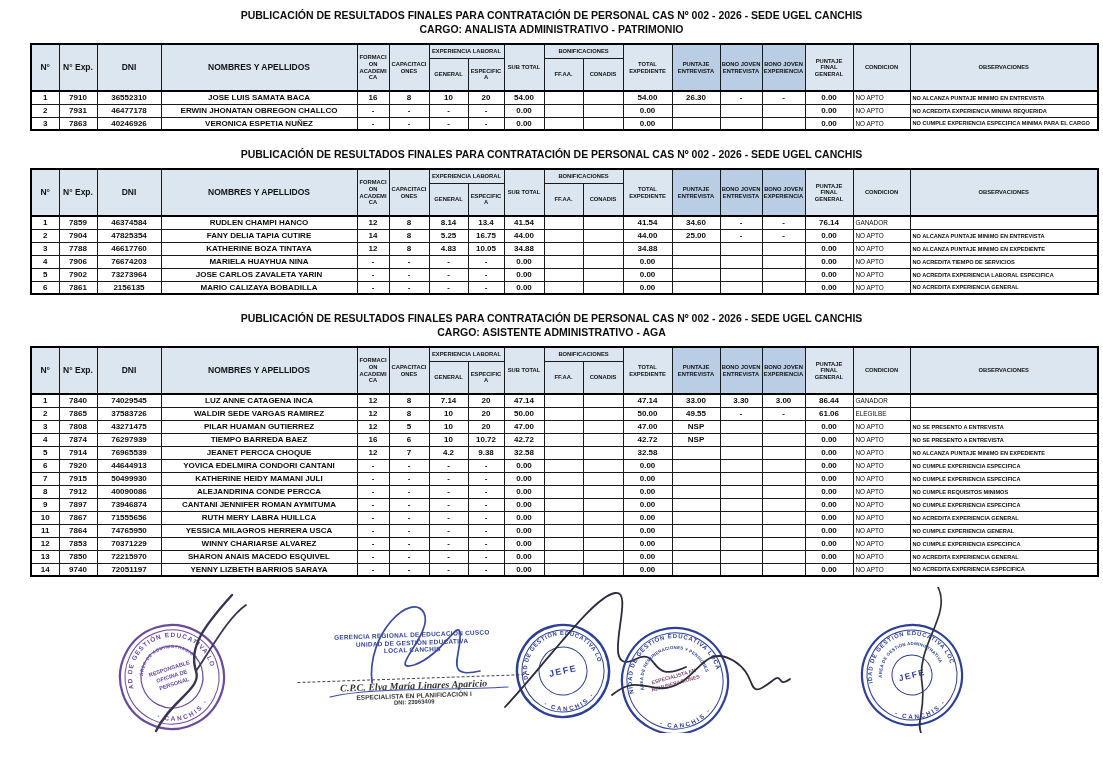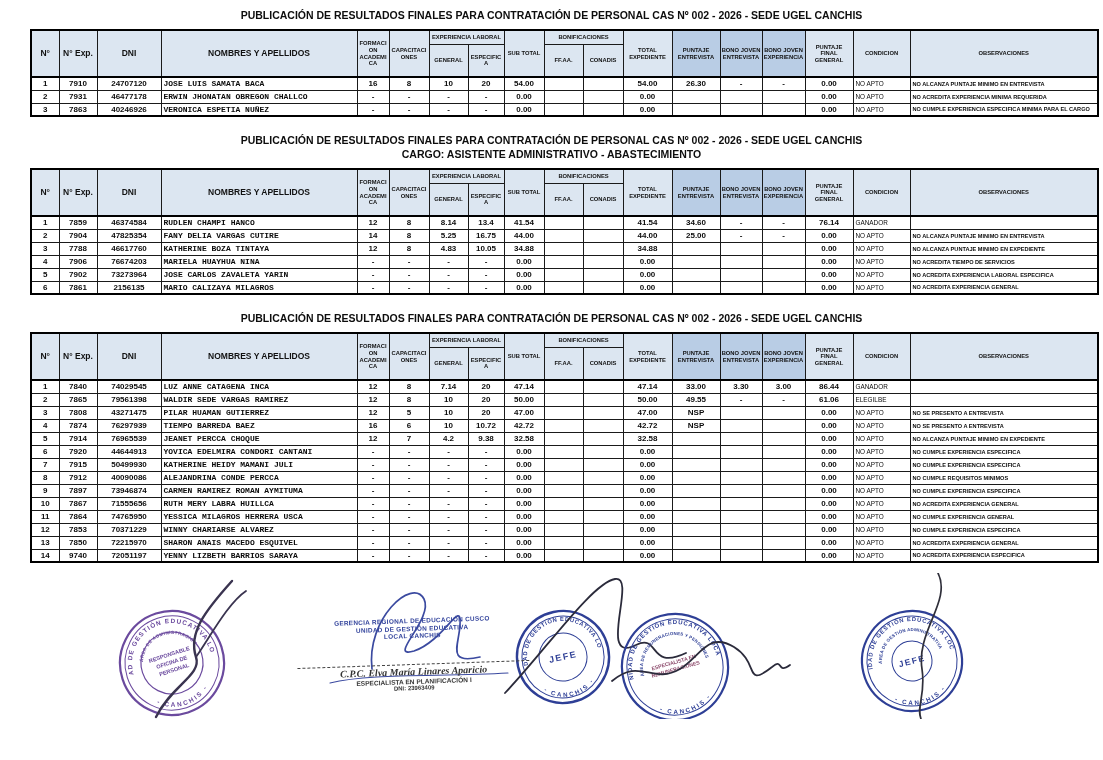--- a/index.html
+++ b/index.html
@@ -24,21 +24,21 @@
   thead th.big { font-size:8.5px; line-height:9.5px; }
   thead th.small { font-size:5.8px; line-height:6.6px; overflow-wrap:anywhere; }
   thead th.dark { background:#b9cde5; }
   thead tr.group th { height:14px; }
   thead tr.sub th { height:33px; }
   thead { border-bottom:2px solid #000; }
   tbody td {
     height:13px; font-size:8px; font-weight:bold; text-align:center;
     padding:0 2px; white-space:nowrap; color:#0b0b0b;
   }
-  tbody td:nth-child(4)  { text-align:left;font-family:Liberation Mono, monospace; }
+  tbody td:nth-child(4)  { text-align:center; }
   tbody td:nth-child(17) { text-align:left; font-size:6.4px; font-weight:400; }
   tbody td:nth-child(18) { text-align:left; font-size:5.6px; font-weight:600; }
   
   .signatures { position:relative; height:146px; margin-top:10px; }
   .signatures svg.canvas { position:absolute; left:0; top:0; }
   .sig-block {
     position:absolute; left:288px; top:44px; width:250px; text-align:center;
     transform:rotate(-2deg); z-index:2;
   }
   .sig-block .stamp-line { font-size:6.4px; font-weight:bold; letter-spacing:.3px; color:#32439c; line-height:7.6px; }
@@ -46,20 +46,21 @@
   .sig-block .sig-name { font-family:"Liberation Serif", serif; font-style:italic; font-weight:bold; font-size:10px; color:#333; }
   .sig-block .sig-role { font-size:6.6px; font-weight:bold; color:#3a3a3a; margin-top:1px; }
   .sig-block .sig-dni  { font-size:6px; font-weight:bold; color:#3a3a3a; }
   .stamp-txt { font-weight:bold; }
 </style>
 </head>
 <body>
 
 <div class="title-block first">
   <div>PUBLICACIÓN DE RESULTADOS FINALES PARA CONTRATACIÓN DE PERSONAL CAS Nº 002 - 2026 - SEDE UGEL CANCHIS</div>
+  <div>CARGO: ANALISTA ADMINISTRATIVO - PATRIMONIO</div>
 </div>
 <div class="table-wrap">
   <table class="results">
     <colgroup>
       <col style="width:28px">
         <col style="width:38px">
         <col style="width:64px">
         <col style="width:196px">
       <col style="width:32px">
         <col style="width:40px">
@@ -99,21 +100,21 @@
         <th class="small">GENERAL</th>
         <th class="small">ESPECIFICA</th>
         <th class="small">FF.AA.</th>
         <th class="small">CONADIS</th>
       </tr>
     </thead>
     <tbody>
         <tr>
           <td>1</td>
           <td>7910</td>
-          <td>24707120</td>
+          <td>36552310</td>
           <td>JOSE LUIS SAMATA BACA</td>
           <td>16</td>
           <td>8</td>
           <td>10</td>
           <td>20</td>
           <td>54.00</td>
           <td></td>
           <td></td>
           <td>54.00</td>
           <td>26.30</td>
@@ -155,197 +156,20 @@
           <td>0.00</td>
           <td></td>
           <td></td>
           <td>0.00</td>
           <td></td>
           <td></td>
           <td></td>
           <td>0.00</td>
           <td>NO APTO</td>
           <td>NO CUMPLE EXPERIENCIA ESPECIFICA MINIMA PARA EL CARGO</td>
-        </tr>
-      </tbody>
-  </table>
-</div>
-
-<div class="title-block later">
-  <div>PUBLICACIÓN DE RESULTADOS FINALES PARA CONTRATACIÓN DE PERSONAL CAS Nº 002 - 2026 - SEDE UGEL CANCHIS</div>
-  <div>CARGO: ASISTENTE ADMINISTRATIVO - ABASTECIMIENTO</div>
-</div>
-<div class="table-wrap">
-  <table class="results">
-    <colgroup>
-      <col style="width:28px">
-        <col style="width:38px">
-        <col style="width:64px">
-        <col style="width:196px">
-      <col style="width:32px">
-        <col style="width:40px">
-        <col style="width:39px">
-        <col style="width:36px">
-      <col style="width:40px">
-        <col style="width:39px">
-        <col style="width:40px">
-        <col style="width:49px">
-      <col style="width:48px">
-        <col style="width:42px">
-        <col style="width:43px">
-        <col style="width:48px">
-      <col style="width:57px">
-        <col style="width:188px">
-    </colgroup>
-    <thead>
-      <tr class="group">
-        <th rowspan="2" class="big">N°</th>
-        <th rowspan="2" class="big">N° Exp.</th>
-        <th rowspan="2" class="big">DNI</th>
-        <th rowspan="2" class="big">NOMBRES Y APELLIDOS</th>
-        <th rowspan="2" class="small">FORMACION ACADEMICA</th>
-        <th rowspan="2" class="small">CAPACITACIONES</th>
-        <th colspan="2" class="small">EXPERIENCIA LABORAL</th>
-        <th rowspan="2" class="small">SUB TOTAL</th>
-        <th colspan="2" class="small">BONIFICACIONES</th>
-        <th rowspan="2" class="small">TOTAL EXPEDIENTE</th>
-        <th rowspan="2" class="small dark">PUNTAJE ENTREVISTA</th>
-        <th rowspan="2" class="small dark">BONO JOVEN ENTREVISTA</th>
-        <th rowspan="2" class="small dark">BONO JOVEN EXPERIENCIA</th>
-        <th rowspan="2" class="small">PUNTAJE FINAL GENERAL</th>
-        <th rowspan="2" class="small">CONDICION</th>
-        <th rowspan="2" class="small">OBSERVACIONES</th>
-      </tr>
-      <tr class="sub">
-        <th class="small">GENERAL</th>
-        <th class="small">ESPECIFICA</th>
-        <th class="small">FF.AA.</th>
-        <th class="small">CONADIS</th>
-      </tr>
-    </thead>
-    <tbody>
-        <tr>
-          <td>1</td>
-          <td>7859</td>
-          <td>46374584</td>
-          <td>RUDLEN CHAMPI HANCO</td>
-          <td>12</td>
-          <td>8</td>
-          <td>8.14</td>
-          <td>13.4</td>
-          <td>41.54</td>
-          <td></td>
-          <td></td>
-          <td>41.54</td>
-          <td>34.60</td>
-          <td>-</td>
-          <td>-</td>
-          <td>76.14</td>
-          <td>GANADOR</td>
-          <td></td>
-        </tr>
-        <tr>
-          <td>2</td>
-          <td>7904</td>
-          <td>47825354</td>
-          <td>FANY DELIA VARGAS CUTIRE</td>
-          <td>14</td>
-          <td>8</td>
-          <td>5.25</td>
-          <td>16.75</td>
-          <td>44.00</td>
-          <td></td>
-          <td></td>
-          <td>44.00</td>
-          <td>25.00</td>
-          <td>-</td>
-          <td>-</td>
-          <td>0.00</td>
-          <td>NO APTO</td>
-          <td>NO ALCANZA PUNTAJE MINIMO EN ENTREVISTA</td>
-        </tr>
-        <tr>
-          <td>3</td>
-          <td>7788</td>
-          <td>46617760</td>
-          <td>KATHERINE BOZA TINTAYA</td>
-          <td>12</td>
-          <td>8</td>
-          <td>4.83</td>
-          <td>10.05</td>
-          <td>34.88</td>
-          <td></td>
-          <td></td>
-          <td>34.88</td>
-          <td></td>
-          <td></td>
-          <td></td>
-          <td>0.00</td>
-          <td>NO APTO</td>
-          <td>NO ALCANZA PUNTAJE MINIMO EN EXPEDIENTE</td>
-        </tr>
-        <tr>
-          <td>4</td>
-          <td>7906</td>
-          <td>76674203</td>
-          <td>MARIELA HUAYHUA NINA</td>
-          <td>-</td>
-          <td>-</td>
-          <td>-</td>
-          <td>-</td>
-          <td>0.00</td>
-          <td></td>
-          <td></td>
-          <td>0.00</td>
-          <td></td>
-          <td></td>
-          <td></td>
-          <td>0.00</td>
-          <td>NO APTO</td>
-          <td>NO ACREDITA TIEMPO DE SERVICIOS</td>
-        </tr>
-        <tr>
-          <td>5</td>
-          <td>7902</td>
-          <td>73273964</td>
-          <td>JOSE CARLOS ZAVALETA YARIN</td>
-          <td>-</td>
-          <td>-</td>
-          <td>-</td>
-          <td>-</td>
-          <td>0.00</td>
-          <td></td>
-          <td></td>
-          <td>0.00</td>
-          <td></td>
-          <td></td>
-          <td></td>
-          <td>0.00</td>
-          <td>NO APTO</td>
-          <td>NO ACREDITA EXPERIENCIA LABORAL ESPECIFICA</td>
-        </tr>
-        <tr>
-          <td>6</td>
-          <td>7861</td>
-          <td>2156135</td>
-          <td>MARIO CALIZAYA MILAGROS</td>
-          <td>-</td>
-          <td>-</td>
-          <td>-</td>
-          <td>-</td>
-          <td>0.00</td>
-          <td></td>
-          <td></td>
-          <td>0.00</td>
-          <td></td>
-          <td></td>
-          <td></td>
-          <td>0.00</td>
-          <td>NO APTO</td>
-          <td>NO ACREDITA EXPERIENCIA GENERAL</td>
         </tr>
       </tbody>
   </table>
 </div>
 
 <div class="title-block later">
   <div>PUBLICACIÓN DE RESULTADOS FINALES PARA CONTRATACIÓN DE PERSONAL CAS Nº 002 - 2026 - SEDE UGEL CANCHIS</div>
 </div>
 <div class="table-wrap">
   <table class="results">
@@ -391,20 +215,197 @@
       <tr class="sub">
         <th class="small">GENERAL</th>
         <th class="small">ESPECIFICA</th>
         <th class="small">FF.AA.</th>
         <th class="small">CONADIS</th>
       </tr>
     </thead>
     <tbody>
         <tr>
           <td>1</td>
+          <td>7859</td>
+          <td>46374584</td>
+          <td>RUDLEN CHAMPI HANCO</td>
+          <td>12</td>
+          <td>8</td>
+          <td>8.14</td>
+          <td>13.4</td>
+          <td>41.54</td>
+          <td></td>
+          <td></td>
+          <td>41.54</td>
+          <td>34.60</td>
+          <td>-</td>
+          <td>-</td>
+          <td>76.14</td>
+          <td>GANADOR</td>
+          <td></td>
+        </tr>
+        <tr>
+          <td>2</td>
+          <td>7904</td>
+          <td>47825354</td>
+          <td>FANY DELIA TAPIA CUTIRE</td>
+          <td>14</td>
+          <td>8</td>
+          <td>5.25</td>
+          <td>16.75</td>
+          <td>44.00</td>
+          <td></td>
+          <td></td>
+          <td>44.00</td>
+          <td>25.00</td>
+          <td>-</td>
+          <td>-</td>
+          <td>0.00</td>
+          <td>NO APTO</td>
+          <td>NO ALCANZA PUNTAJE MINIMO EN ENTREVISTA</td>
+        </tr>
+        <tr>
+          <td>3</td>
+          <td>7788</td>
+          <td>46617760</td>
+          <td>KATHERINE BOZA TINTAYA</td>
+          <td>12</td>
+          <td>8</td>
+          <td>4.83</td>
+          <td>10.05</td>
+          <td>34.88</td>
+          <td></td>
+          <td></td>
+          <td>34.88</td>
+          <td></td>
+          <td></td>
+          <td></td>
+          <td>0.00</td>
+          <td>NO APTO</td>
+          <td>NO ALCANZA PUNTAJE MINIMO EN EXPEDIENTE</td>
+        </tr>
+        <tr>
+          <td>4</td>
+          <td>7906</td>
+          <td>76674203</td>
+          <td>MARIELA HUAYHUA NINA</td>
+          <td>-</td>
+          <td>-</td>
+          <td>-</td>
+          <td>-</td>
+          <td>0.00</td>
+          <td></td>
+          <td></td>
+          <td>0.00</td>
+          <td></td>
+          <td></td>
+          <td></td>
+          <td>0.00</td>
+          <td>NO APTO</td>
+          <td>NO ACREDITA TIEMPO DE SERVICIOS</td>
+        </tr>
+        <tr>
+          <td>5</td>
+          <td>7902</td>
+          <td>73273964</td>
+          <td>JOSE CARLOS ZAVALETA YARIN</td>
+          <td>-</td>
+          <td>-</td>
+          <td>-</td>
+          <td>-</td>
+          <td>0.00</td>
+          <td></td>
+          <td></td>
+          <td>0.00</td>
+          <td></td>
+          <td></td>
+          <td></td>
+          <td>0.00</td>
+          <td>NO APTO</td>
+          <td>NO ACREDITA EXPERIENCIA LABORAL ESPECIFICA</td>
+        </tr>
+        <tr>
+          <td>6</td>
+          <td>7861</td>
+          <td>2156135</td>
+          <td>MARIO CALIZAYA BOBADILLA</td>
+          <td>-</td>
+          <td>-</td>
+          <td>-</td>
+          <td>-</td>
+          <td>0.00</td>
+          <td></td>
+          <td></td>
+          <td>0.00</td>
+          <td></td>
+          <td></td>
+          <td></td>
+          <td>0.00</td>
+          <td>NO APTO</td>
+          <td>NO ACREDITA EXPERIENCIA GENERAL</td>
+        </tr>
+      </tbody>
+  </table>
+</div>
+
+<div class="title-block later">
+  <div>PUBLICACIÓN DE RESULTADOS FINALES PARA CONTRATACIÓN DE PERSONAL CAS Nº 002 - 2026 - SEDE UGEL CANCHIS</div>
+  <div>CARGO: ASISTENTE ADMINISTRATIVO - AGA</div>
+</div>
+<div class="table-wrap">
+  <table class="results">
+    <colgroup>
+      <col style="width:28px">
+        <col style="width:38px">
+        <col style="width:64px">
+        <col style="width:196px">
+      <col style="width:32px">
+        <col style="width:40px">
+        <col style="width:39px">
+        <col style="width:36px">
+      <col style="width:40px">
+        <col style="width:39px">
+        <col style="width:40px">
+        <col style="width:49px">
+      <col style="width:48px">
+        <col style="width:42px">
+        <col style="width:43px">
+        <col style="width:48px">
+      <col style="width:57px">
+        <col style="width:188px">
+    </colgroup>
+    <thead>
+      <tr class="group">
+        <th rowspan="2" class="big">N°</th>
+        <th rowspan="2" class="big">N° Exp.</th>
+        <th rowspan="2" class="big">DNI</th>
+        <th rowspan="2" class="big">NOMBRES Y APELLIDOS</th>
+        <th rowspan="2" class="small">FORMACION ACADEMICA</th>
+        <th rowspan="2" class="small">CAPACITACIONES</th>
+        <th colspan="2" class="small">EXPERIENCIA LABORAL</th>
+        <th rowspan="2" class="small">SUB TOTAL</th>
+        <th colspan="2" class="small">BONIFICACIONES</th>
+        <th rowspan="2" class="small">TOTAL EXPEDIENTE</th>
+        <th rowspan="2" class="small dark">PUNTAJE ENTREVISTA</th>
+        <th rowspan="2" class="small dark">BONO JOVEN ENTREVISTA</th>
+        <th rowspan="2" class="small dark">BONO JOVEN EXPERIENCIA</th>
+        <th rowspan="2" class="small">PUNTAJE FINAL GENERAL</th>
+        <th rowspan="2" class="small">CONDICION</th>
+        <th rowspan="2" class="small">OBSERVACIONES</th>
+      </tr>
+      <tr class="sub">
+        <th class="small">GENERAL</th>
+        <th class="small">ESPECIFICA</th>
+        <th class="small">FF.AA.</th>
+        <th class="small">CONADIS</th>
+      </tr>
+    </thead>
+    <tbody>
+        <tr>
+          <td>1</td>
           <td>7840</td>
           <td>74029545</td>
           <td>LUZ ANNE CATAGENA INCA</td>
           <td>12</td>
           <td>8</td>
           <td>7.14</td>
           <td>20</td>
           <td>47.14</td>
           <td></td>
           <td></td>
@@ -412,21 +413,21 @@
           <td>33.00</td>
           <td>3.30</td>
           <td>3.00</td>
           <td>86.44</td>
           <td>GANADOR</td>
           <td></td>
         </tr>
         <tr>
           <td>2</td>
           <td>7865</td>
-          <td>79561398</td>
+          <td>37583726</td>
           <td>WALDIR SEDE VARGAS RAMIREZ</td>
           <td>12</td>
           <td>8</td>
           <td>10</td>
           <td>20</td>
           <td>50.00</td>
           <td></td>
           <td></td>
           <td>50.00</td>
           <td>49.55</td>
@@ -553,21 +554,21 @@
           <td></td>
           <td></td>
           <td>0.00</td>
           <td>NO APTO</td>
           <td>NO CUMPLE REQUISITOS MINIMOS</td>
         </tr>
         <tr>
           <td>9</td>
           <td>7897</td>
           <td>73946874</td>
-          <td>CARMEN RAMIREZ ROMAN AYMITUMA</td>
+          <td>CANTANI JENNIFER ROMAN AYMITUMA</td>
           <td>-</td>
           <td>-</td>
           <td>-</td>
           <td>-</td>
           <td>0.00</td>
           <td></td>
           <td></td>
           <td>0.00</td>
           <td></td>
           <td></td>

